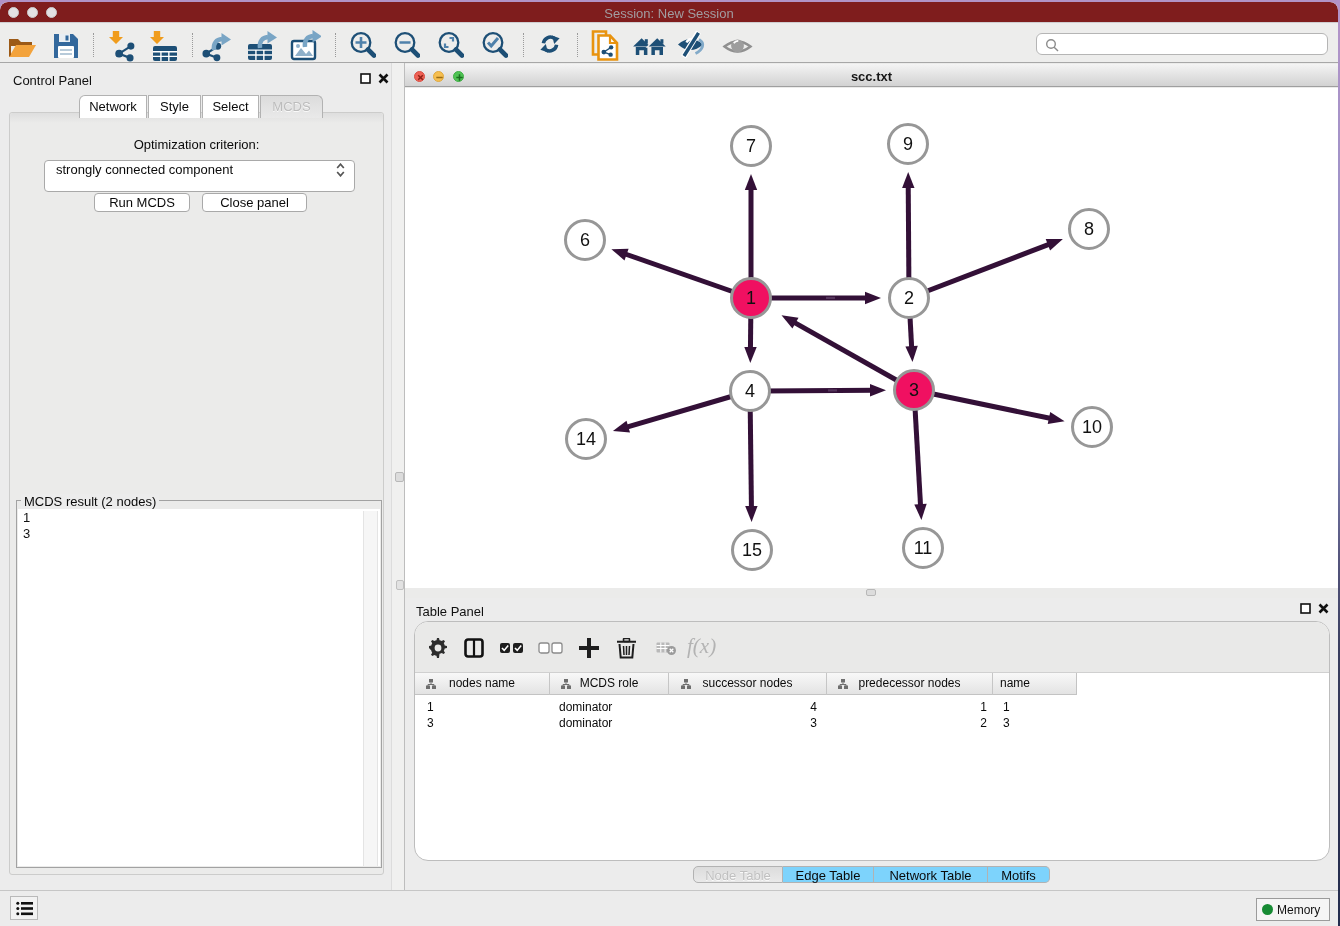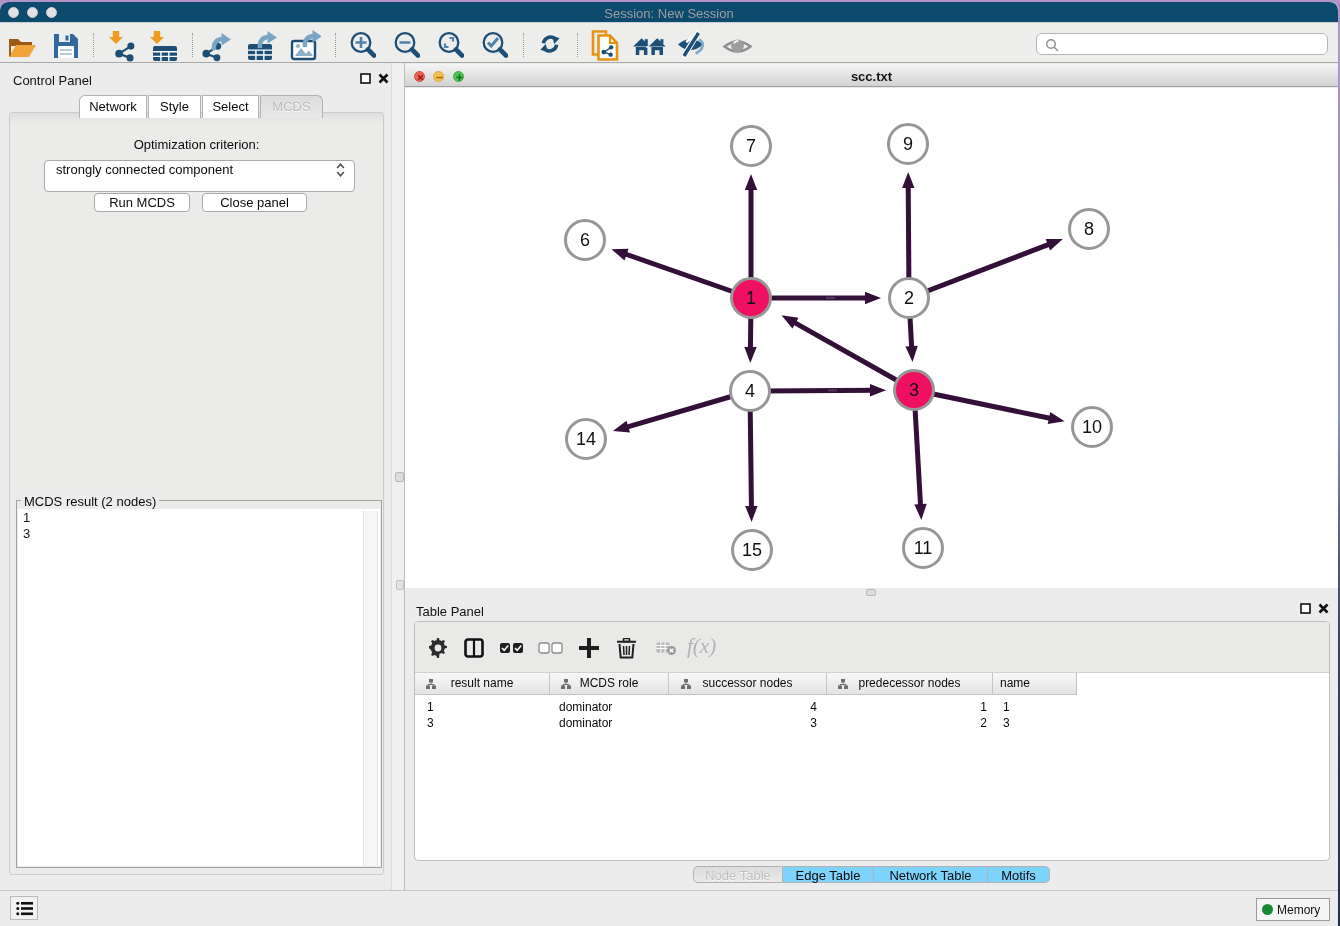--- a/index.html
+++ b/index.html
@@ -1,18 +1,18 @@
 <!DOCTYPE html>
 <html><head><meta charset="utf-8"><style>
 *{margin:0;padding:0;box-sizing:border-box;}
 html,body{width:1340px;height:926px;overflow:hidden;}
 body{font-family:"Liberation Sans",sans-serif;background:#b293c6;position:relative;font-size:12px;color:#111;}
 #win{position:absolute;left:0;top:2px;width:1338px;height:924px;background:#ececec;border-radius:8px 8px 0 0;overflow:hidden;}
 #rightstrip{position:absolute;right:0;top:0;width:3px;height:926px;background:linear-gradient(#b493c8 0%,#9b93c8 25%,#8b90c5 45%,#56567e 60%,#3a3f60 70%,#2c3050 85%,#232c4e 100%);}
-#titlebar{position:absolute;left:0;top:0;width:1338px;height:21px;background:#0c4a6e;border-bottom:1px solid #cfcdcf;border-radius:8px 8px 0 0;}
+#titlebar{position:absolute;left:0;top:0;width:1338px;height:21px;background:#7f1d1d;border-bottom:1px solid #cfcdcf;border-radius:8px 8px 0 0;}
 .tl{position:absolute;top:5px;width:11px;height:11px;border-radius:50%;background:#e3e1e3;border:1px solid #cbc9cb;}
 #titletext{position:absolute;top:4px;left:0;width:100%;text-align:center;color:#a19da1;font-size:13px;}
 #toolbar{position:absolute;left:0;top:22px;width:1338px;height:39px;background:#ededec;border-bottom:1px solid #a7a7a7;}
 .sep{position:absolute;top:9px;height:24px;width:0;border-left:1px dotted #9a9a9a;}
 .ticon{position:absolute;top:2px;}
 #searchbox{position:absolute;left:1036px;top:9px;width:292px;height:22px;background:#fff;border:1px solid #b5b5b5;border-radius:6px;}
 #cp{position:absolute;left:0;top:61px;width:391px;height:827px;background:#ececec;}
 #cp-title{position:absolute;left:13px;top:10px;font-size:13px;color:#111;}
 #vsplit{position:absolute;left:391px;top:61px;width:14px;height:827px;background:#f0f0ef;border-left:1px solid #dcdcdc;border-right:1px solid #bdbdbd;}
 #vgrip{position:absolute;left:395px;top:470px;width:9px;height:10px;background:#dcdcdc;border:1px solid #b8b8b8;border-radius:2px;}
@@ -28,21 +28,21 @@
 #resultbox{position:absolute;left:18px;top:446px;width:362px;height:357px;background:#fff;}
 #resultsb{position:absolute;left:345px;top:2px;width:15px;height:355px;background:#f6f6f6;border-left:1px solid #e4e4e4;border-right:1px solid #e4e4e4;}
 #netwin{position:absolute;left:405px;top:61px;width:933px;height:535px;background:#ebebea;}
 #nettitle{position:absolute;left:0;top:1px;width:933px;height:23px;background:linear-gradient(#f4f4f4,#d2d2d2);border-bottom:1px solid #9f9f9f;}
 .mac{position:absolute;top:7px;width:11px;height:11px;border-radius:50%;}
 #nettitletext{position:absolute;top:5px;width:100%;text-align:center;font-size:13px;font-weight:bold;color:#161616;}
 #canvas{position:absolute;left:0;top:25px;width:933px;height:500px;background:#fff;}
 #hgrip{position:absolute;left:461px;top:526px;width:10px;height:7px;background:#dcdcdc;border:1px solid #b8b8b8;border-radius:2px;}
 #tablepanel{position:absolute;left:405px;top:596px;width:933px;height:292px;background:#ececec;}
 #tp-title{position:absolute;left:11px;top:6px;font-size:13px;color:#111;}
-#tp-inner{position:absolute;left:9px;top:23px;width:916px;height:240px;background:#fff;border:1px solid #bdbdbd;border-radius:4px;overflow:hidden;}
+#tp-inner{position:absolute;left:9px;top:23px;width:916px;height:240px;background:#fff;border:1px solid #bdbdbd;border-radius:14px;overflow:hidden;}
 #tp-toolbar{position:absolute;left:0;top:0;width:100%;height:51px;background:#e9e9e8;border-bottom:1px solid #d0d0d0;}
 #tp-header{position:absolute;left:0;top:51px;width:662px;height:22px;background:linear-gradient(#f8f8f8,#e3e3e3);border-bottom:1px solid #c3c3c3;border-right:1px solid #c3c3c3;}
 .hcell{position:absolute;top:0;height:22px;border-right:1px solid #c6c6c6;font-size:12px;text-align:center;line-height:21px;color:#0a0a0a;}
 .rowtext{position:absolute;font-size:12px;color:#0a0a0a;}
 .btab{position:absolute;top:268px;height:17px;background:#7dd3fc;border:1px solid #b2b2b2;font-size:13px;text-align:center;line-height:17px;color:#0a0a0a;}
 .btabsel{background:linear-gradient(#dcdcdc,#e9e9e9);color:#c0c0c0;text-shadow:0 1px 0 #fafafa;}
 #statusbar{position:absolute;left:0;top:888px;width:1338px;height:36px;background:#ececec;border-top:1px solid #c6c6c6;}
 #listbtn{position:absolute;left:10px;top:5px;width:28px;height:24px;background:#f2f2f2;border:1px solid #b9b9b9;}
 #membtn{position:absolute;left:1256px;top:7px;width:74px;height:23px;background:#f5f5f5;border:1px solid #9b9b9b;font-size:12px;color:#111;}
 </style></head><body>
@@ -323,21 +323,21 @@
             <line x1="0.5" y1="6.5" x2="13.5" y2="6.5" stroke="#fff" stroke-width="1"></line>
             <line x1="0.5" y1="9.5" x2="13.5" y2="9.5" stroke="#fff" stroke-width="1"></line>
             <line x1="4.8" y1="3.5" x2="4.8" y2="13.5" stroke="#fff" stroke-width="1"></line>
             <line x1="9.1" y1="3.5" x2="9.1" y2="13.5" stroke="#fff" stroke-width="1"></line>
             <circle cx="15.5" cy="11.5" r="4.5" fill="#9b9b9b"></circle>
             <path d="M13.7 9.7 l3.6 3.6 M17.3 9.7 l-3.6 3.6" stroke="#fff" stroke-width="1.3"></path>
           </svg>
           <div style="position:absolute;left:272px;top:12px;font-family:'Liberation Serif',serif;font-style:italic;font-size:21px;color:#b3b3b3;">f(x)</div>
         </div>
   <div id="tp-header">
-   <div class="hcell" style="left:0;width:135px;">result name</div>
+   <div class="hcell" style="left:0;width:135px;">nodes name</div>
    <div class="hcell" style="left:135px;width:119px;">MCDS role</div>
    <div class="hcell" style="left:254px;width:158px;">successor nodes</div>
    <div class="hcell" style="left:412px;width:166px;">predecessor nodes</div>
    <div class="hcell" style="left:558px;width:84px;border-right:none;">name</div>
   </div>
   <svg style="position:absolute;left:11px;top:57px;" width="10" height="10" viewBox="0 0 10 10">
           <rect x="3" y="0" width="4" height="3.5" fill="#6e6e6e"></rect>
           <rect x="0" y="6.5" width="4" height="3.5" fill="#6e6e6e"></rect>
           <rect x="6" y="6.5" width="4" height="3.5" fill="#6e6e6e"></rect>
           <path d="M5 3.5 v2 M2 8 v-2.5 h6 v2.5" fill="none" stroke="#6e6e6e" stroke-width="1"></path>

